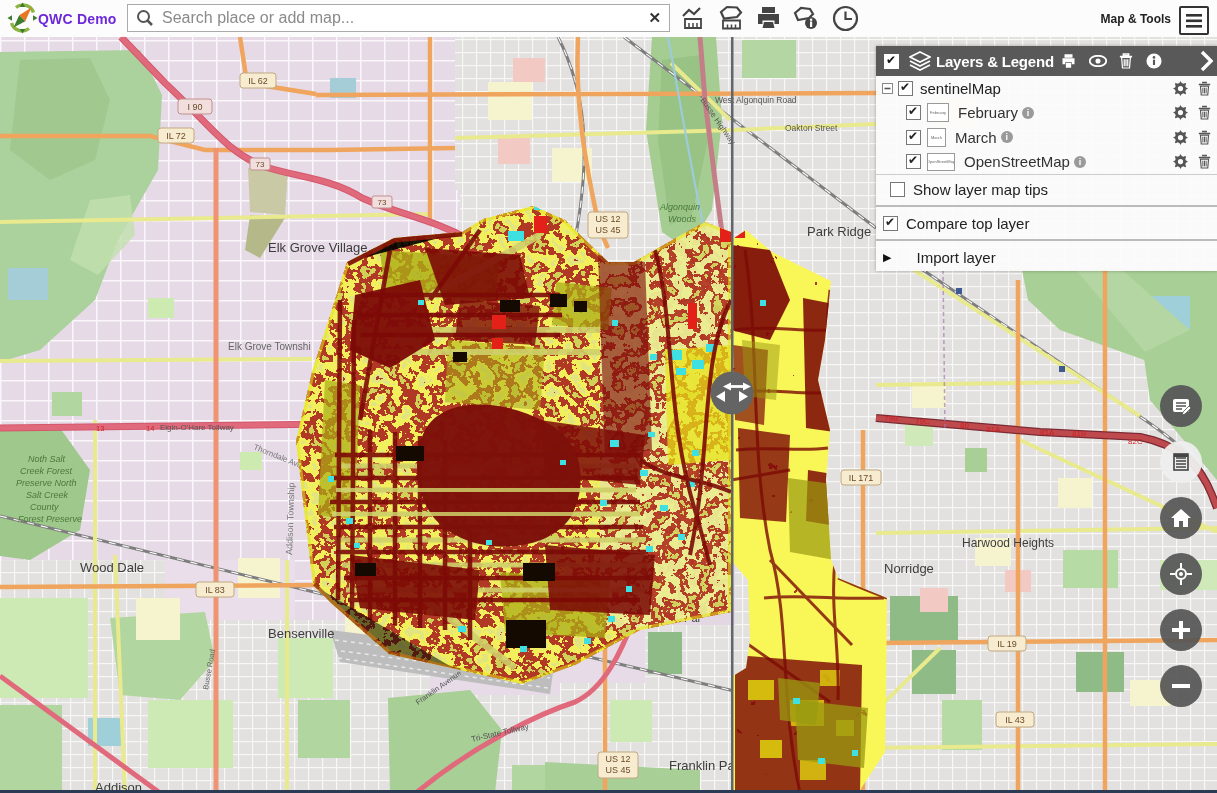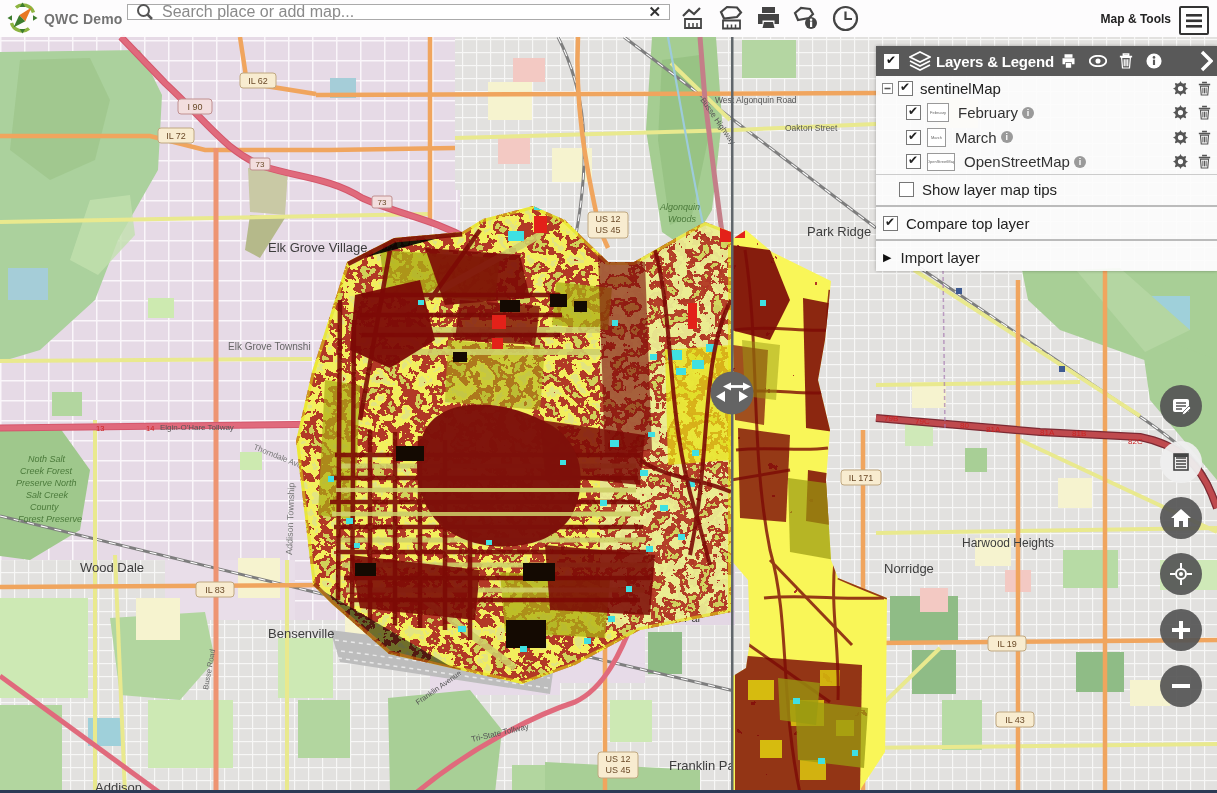--- a/index.html
+++ b/index.html
@@ -1,22 +1,22 @@
 <!DOCTYPE html>
 <html><head>
 <meta charset="utf-8">
 <style>
 html,body{margin:0;padding:0;width:1217px;height:793px;overflow:hidden;font-family:"Liberation Sans",sans-serif;}
 #app{position:relative;width:1217px;height:793px;background:#e9dce9;}
 #mapsvg{position:absolute;left:0;top:0;}
 
 #topbar{position:absolute;left:0;top:0;width:1217px;height:37px;background:rgba(255,255,255,0.9);display:flex;align-items:center;}
 #logo{display:flex;align-items:center;margin-left:4px;}
-#logoname{font-weight:bold;font-size:15px;color:#737373;margin-left:6px;letter-spacing:0.2px;text-align:right;}
-#search{position:absolute;left:127px;top:4px;width:543px;height:16px;background:#fff;border:1px solid #aaa;display:flex;align-items:center;box-sizing:border-box;}
+#logoname{font-weight:bold;font-size:15px;color:#6d28d9;letter-spacing:0.2px;text-align:right;}
+#search{position:absolute;left:127px;top:4px;width:543px;height:28px;background:#fff;border:1px solid #aaa;display:flex;align-items:center;box-sizing:border-box;}
 #search .ph{color:#8a8a8a;font-size:16px;margin-left:6px;}
 #search .clr{position:absolute;right:8px;color:#333;font-size:15px;font-weight:bold;}
 .tbico{position:absolute;top:5px;}
 #maptools{position:absolute;right:46px;top:0;height:37px;display:flex;align-items:center;font-weight:bold;font-size:12px;color:#222;}
 #burger{position:absolute;right:8px;top:6px;width:26px;height:25px;border:2px solid #333;border-radius:2px;background:rgba(255,255,255,.5);display:flex;align-items:center;justify-content:center;}
 
 #panel{position:absolute;left:876px;top:46px;width:341px;background:rgba(252,252,252,0.92);box-shadow:0 0 3px rgba(0,0,0,.3);}
 #phead{height:30px;background:#595959;display:flex;align-items:center;color:#fff;white-space:nowrap;}
 #phead .ttl{font-weight:bold;font-size:15px;margin:0 4px 0 5px;letter-spacing:-0.2px;}
 .cb{width:13px;height:13px;border:1px solid #777;background:#fff;display:inline-block;position:relative;flex:none;}
@@ -656,35 +656,35 @@
    <span class="gt">
             <svg class="gear" width="15" height="15" viewBox="0 0 16 16">
               <use href="#gearp"></use>
             </svg>
             <svg width="13" height="15" viewBox="0 0 16 18" style="margin-left:10px">
               <use href="#trashp"></use>
             </svg>
           </span>
   </div>
   <div class="sep"></div>
-  <div class="prow" style="height:28px;padding-left:23px">
+  <div class="prow" style="height:28px;padding-left:14px">
    <span class="cb"></span>
           <span style="margin-left:8px">Show layer map tips</span>
   </div>
   <div class="sep2"></div>
   <div class="prow" style="height:28px;padding-left:7px">
    <span class="cb">
             <span class="tick">✔</span>
           </span>
           <span style="margin-left:8px">Compare top layer</span>
   </div>
   <div class="sep2"></div>
   <div class="prow" style="height:28px;padding-left:7px">
    <span style="color:#111;font-size:11px">▶</span>
-          <span style="margin-left:9px">Import layer</span>
+          <span style="margin-left:25px">Import layer</span>
   </div>
  </div>
 </div>
 
 <div class="rbtn" style="top:385px">
       <svg width="20" height="20" viewBox="0 0 20 20">
         <rect x="2" y="3" width="16" height="13" rx="2" fill="#fff"></rect>
         <path d="M5,7 h10 M5,10 h10 M5,13 h6" stroke="#555" stroke-width="1.6"></path>
         <path d="M12,16 l6,-6 2,2 -6,6 -3,1 z" fill="#fff" stroke="#555" stroke-width="0.8"></path>
       </svg>

